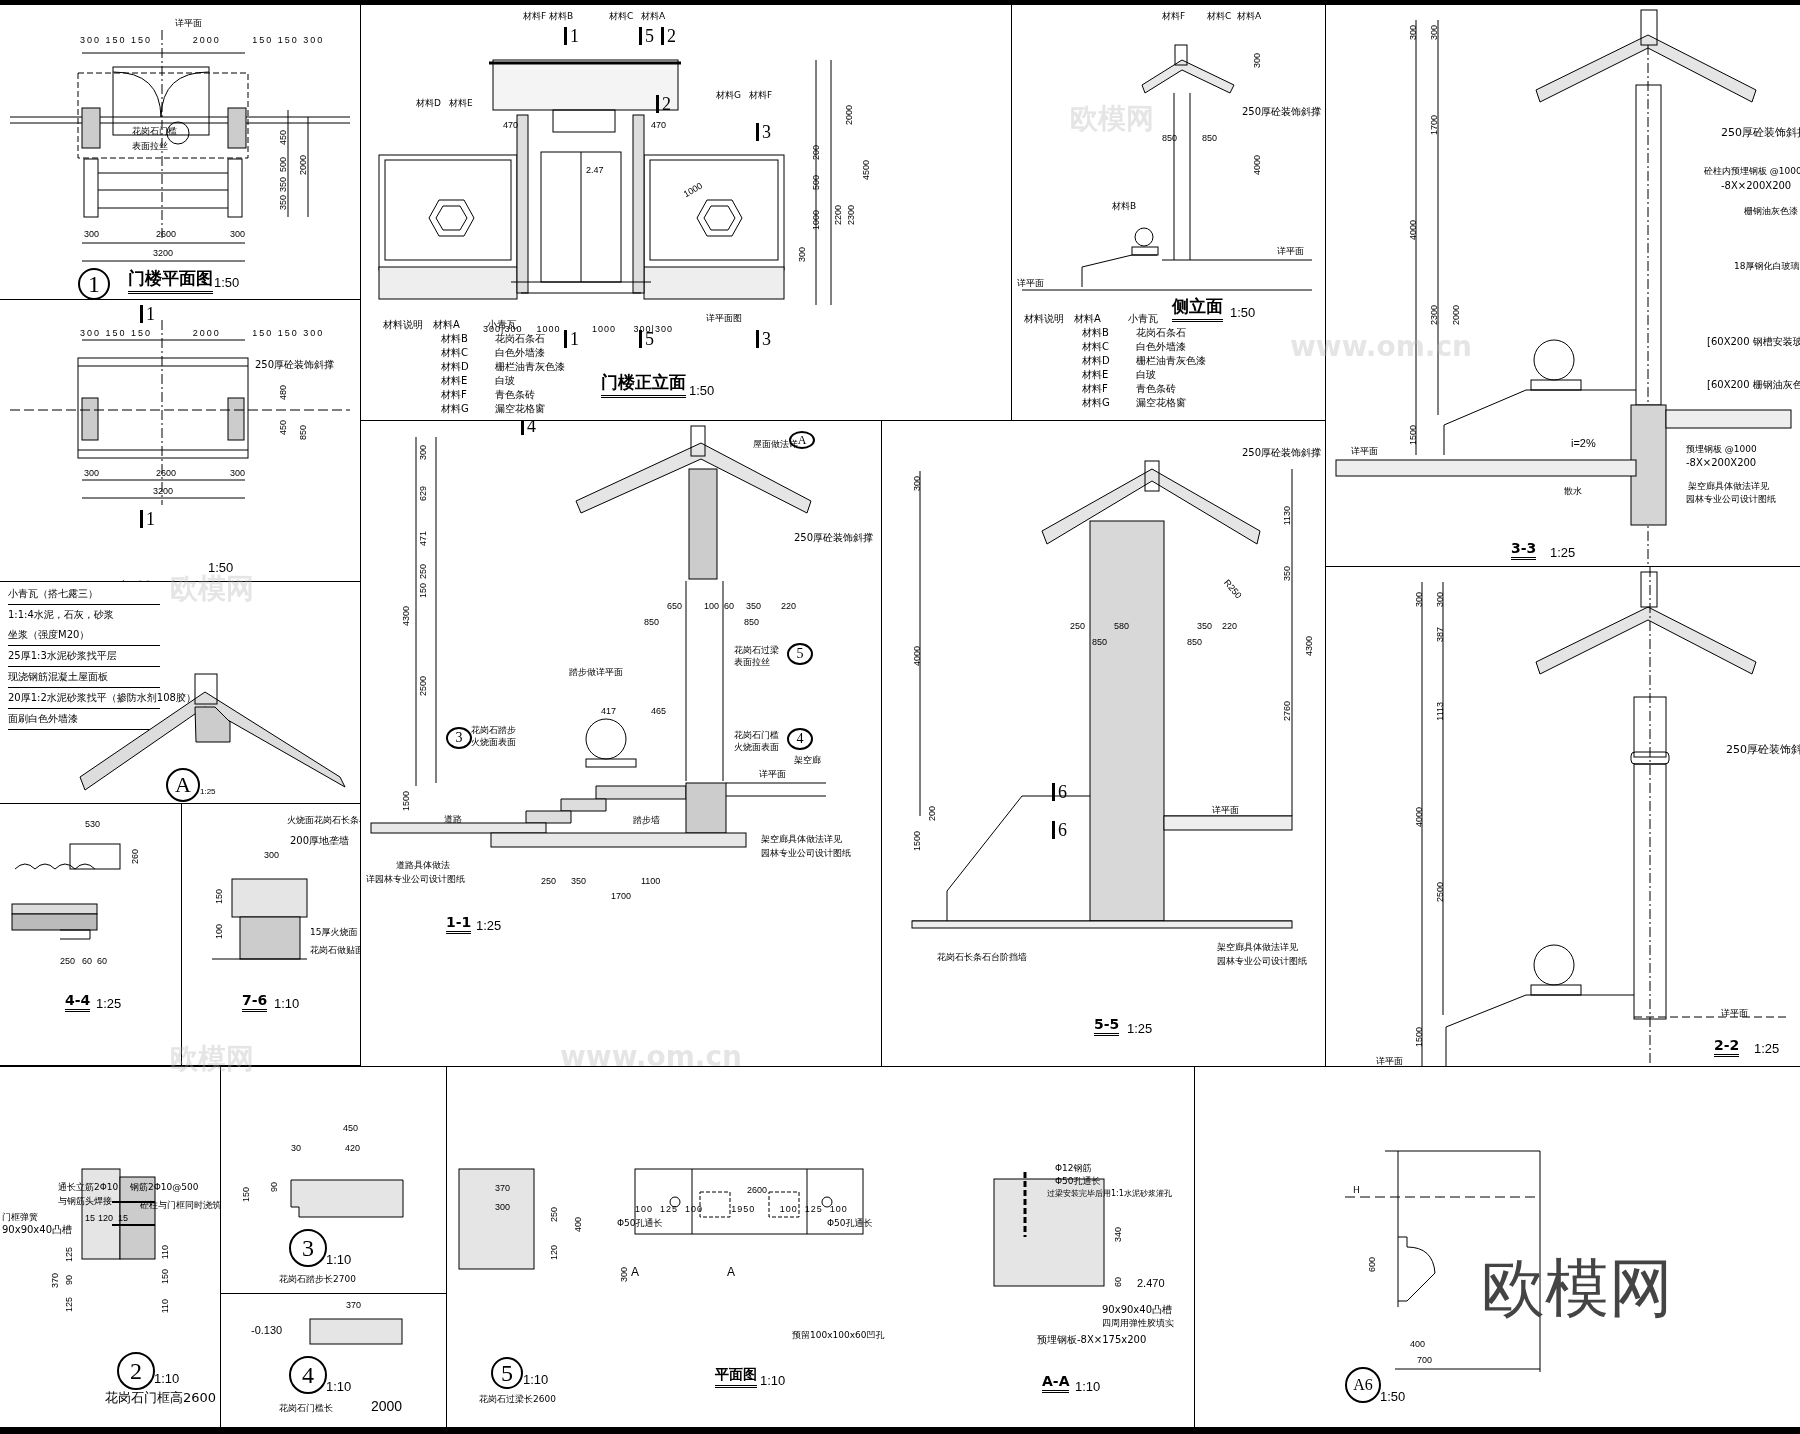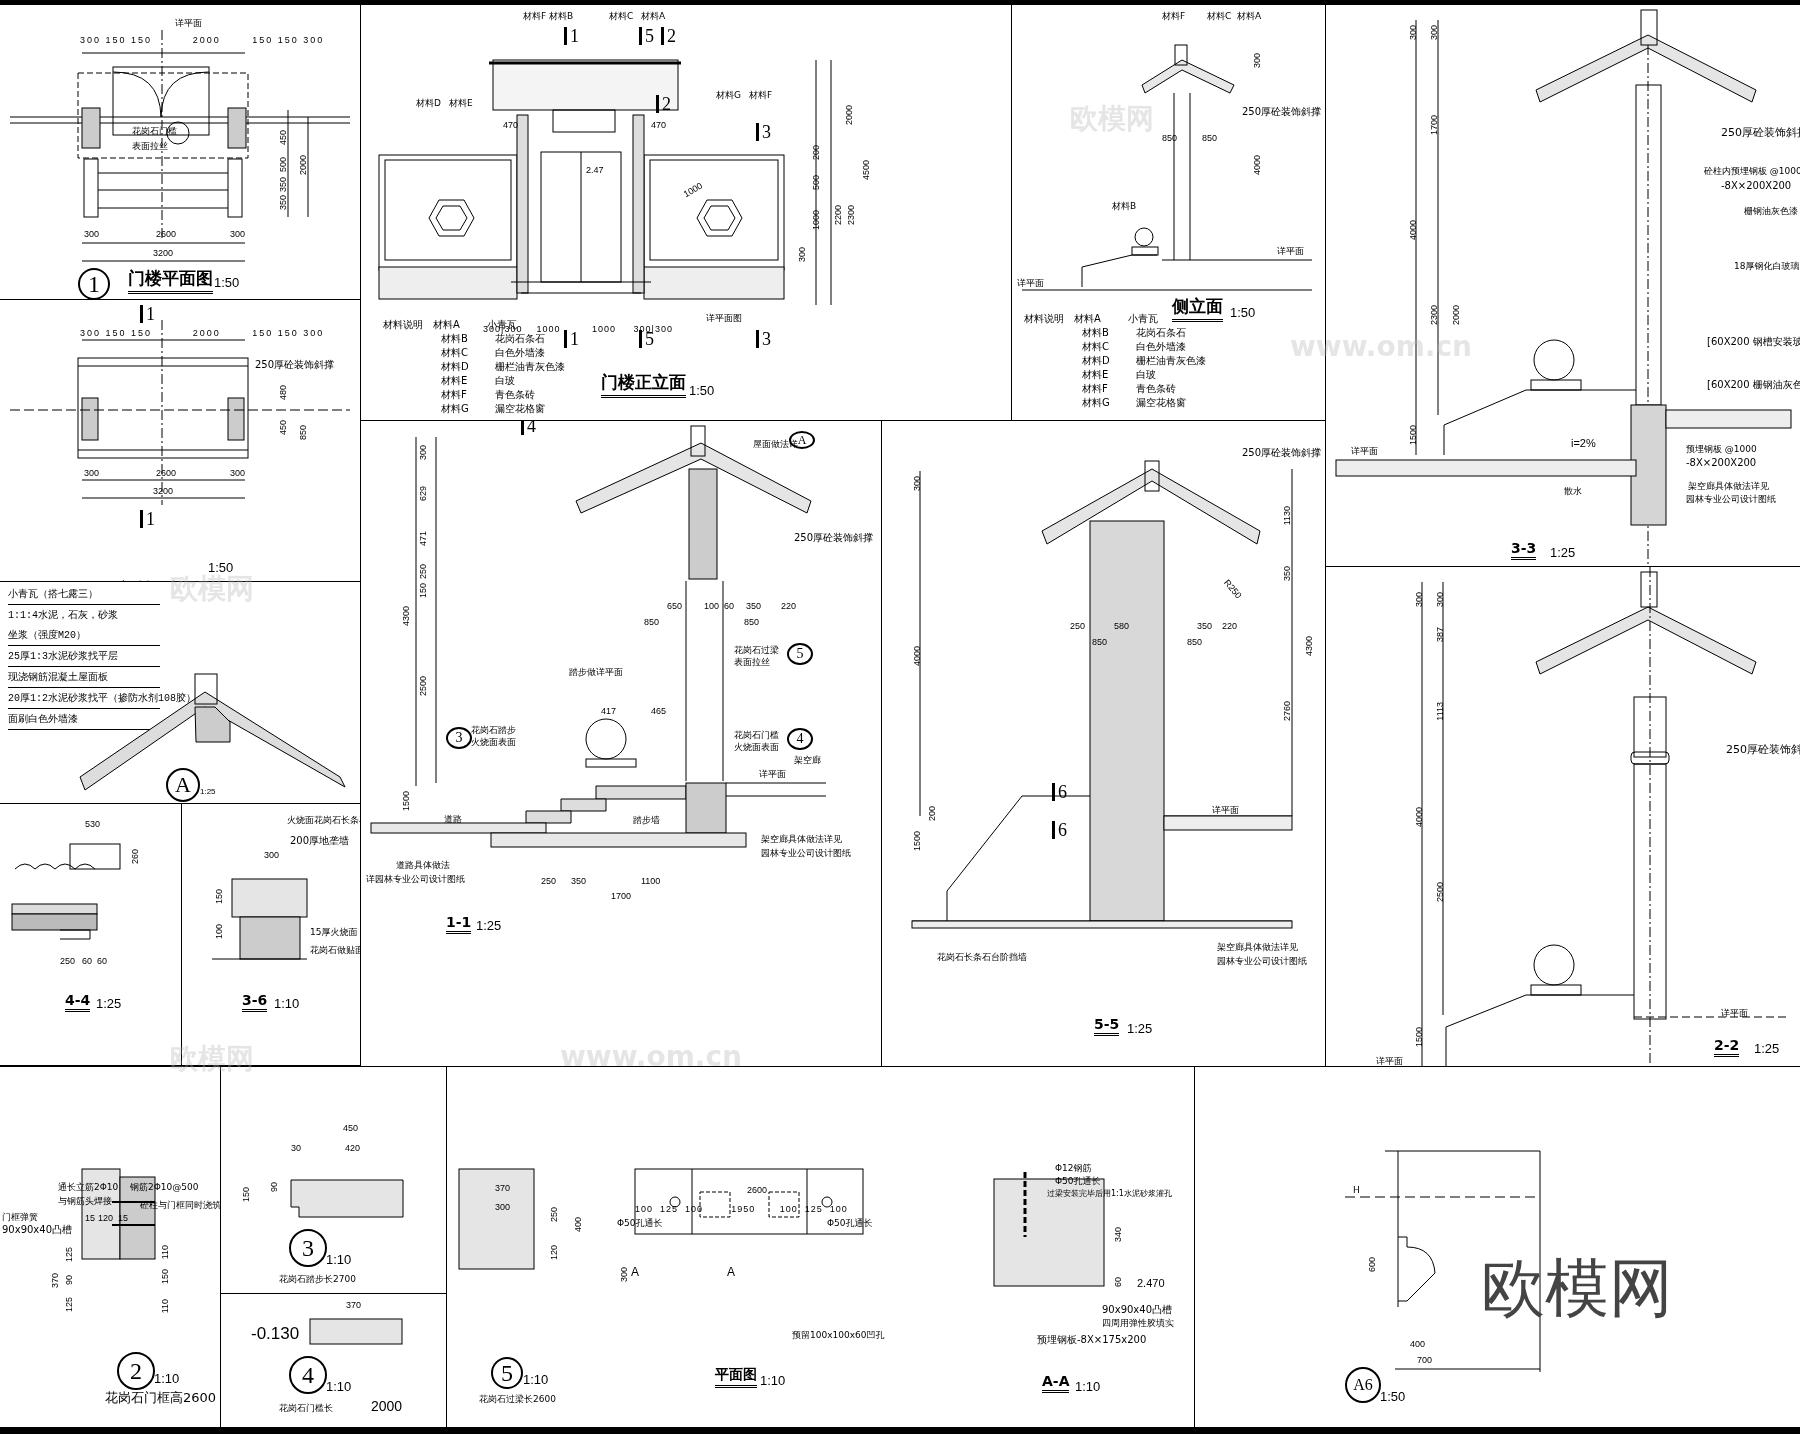--- a/index.html
+++ b/index.html
@@ -11,21 +11,21 @@
   .title{position:absolute;font-weight:bold;font-size:17px;border-bottom:3px double #000;padding-bottom:1px;white-space:nowrap;}
   .scale{position:absolute;font-size:13px;font-family:"Liberation Sans",sans-serif;white-space:nowrap;}
   .circ{position:absolute;border:2px solid #000;border-radius:50%;display:flex;align-items:center;justify-content:center;font-family:"Liberation Serif",serif;font-size:24px;}
   .lbl{position:absolute;font-size:9px;white-space:nowrap;}
   .dim{position:absolute;font-size:9px;font-family:"Liberation Sans",sans-serif;white-space:nowrap;}
   .vdim{position:absolute;font-size:9px;font-family:"Liberation Sans",sans-serif;writing-mode:vertical-rl;transform:rotate(180deg);white-space:nowrap;}
   .legend{position:absolute;font-size:10px;line-height:14px;}
   .legend .row{display:flex;gap:10px;}
   .legend .k{width:44px;}
   .cut{position:absolute;font-family:"Liberation Serif",serif;font-size:18px;border-left:3px solid #000;padding-left:3px;line-height:18px;}
-  .note-table{position:absolute;font-size:10px;font-family:Liberation Mono, monospace;}
+  .note-table{position:absolute;font-size:10px;}
   .note-table div{border-bottom:1px solid #000;padding:3px 0;white-space:nowrap;}
   .wm{position:absolute;color:rgba(180,180,180,0.35);font-size:28px;font-weight:bold;pointer-events:none;white-space:nowrap;}
   .bigwm{position:absolute;font-size:64px;color:#444;font-weight:normal;white-space:nowrap;}
 </style>
 </head>
 <body>
 
 <div class="topbar"></div>
 
 <div class="panel" style="left:0;top:5px;width:361px;height:295px;border-top:none;border-left:none;">
@@ -153,21 +153,21 @@
       <line x1="30" y1="155" x2="125" y2="155"></line>
     </g>
   </svg>
   <div class="lbl" style="left:105px;top:10px;">火烧面花岗石长条石</div>
   <div class="lbl" style="left:108px;top:30px;font-size:10px;">200厚地垄墙</div>
   <div class="lbl" style="left:128px;top:122px;">15厚火烧面</div>
   <div class="lbl" style="left:128px;top:140px;">花岗石做贴面</div>
   <div class="dim" style="left:82px;top:46px;">300</div>
   <div class="vdim" style="left:32px;top:85px;">150</div>
   <div class="vdim" style="left:32px;top:120px;">100</div>
-  <div class="title" style="left:60px;top:188px;font-size:14px;">3-6</div>
+  <div class="title" style="left:60px;top:188px;font-size:14px;">7-6</div>
   <div class="scale" style="left:92px;top:192px;">1:10</div>
 </div>
 
 <div class="panel" style="left:360px;top:5px;width:652px;height:416px;border-top:none;">
   <svg width="652" height="416">
     <g stroke="#000" fill="none">
       <rect x="18" y="150" width="138" height="115"></rect>
       <rect x="24" y="155" width="126" height="100"></rect>
       <rect x="18" y="262" width="138" height="32" fill="#eee"></rect>
       <rect x="283" y="150" width="140" height="115"></rect>
@@ -546,21 +546,21 @@
   <div class="scale" style="left:105px;top:185px;">1:10</div>
   <div class="lbl" style="left:58px;top:206px;">花岗石踏步长2700</div>
 </div>
 <div class="panel" style="left:220px;top:1293px;width:227px;height:135px;">
   <svg width="227" height="135">
     <g stroke="#000" fill="none">
       <rect x="89" y="25" width="92" height="25" fill="#e5e5e5"></rect>
     </g>
   </svg>
   <div class="dim" style="left:125px;top:6px;">370</div>
-  <div class="dim" style="left:30px;top:30px;font-size:17px;">-0.130</div>
+  <div class="dim" style="left:30px;top:30px;font-size:11px;">-0.130</div>
   <div class="circ" style="left:68px;top:62px;width:34px;height:34px;">4</div>
   <div class="scale" style="left:105px;top:85px;">1:10</div>
   <div class="lbl" style="left:58px;top:108px;">花岗石门槛长</div>
   <div class="scale" style="left:150px;top:104px;font-size:14px;">2000</div>
 </div>
 
 <div class="panel" style="left:446px;top:1066px;width:749px;height:362px;">
   <svg width="749" height="362">
     <g stroke="#000" fill="none">
       <rect x="12" y="102" width="75" height="100" fill="#e5e5e5"></rect>

